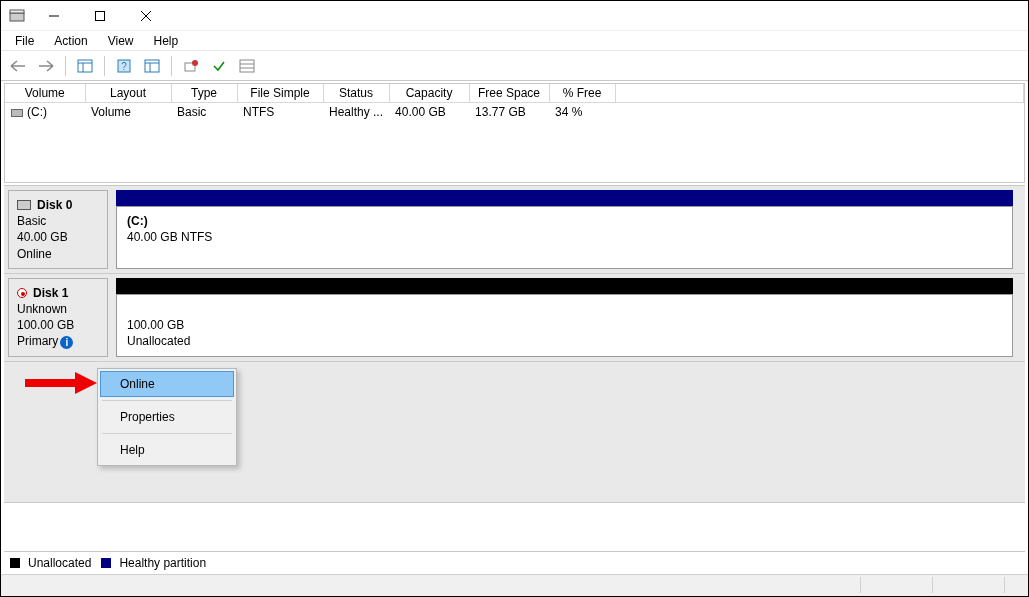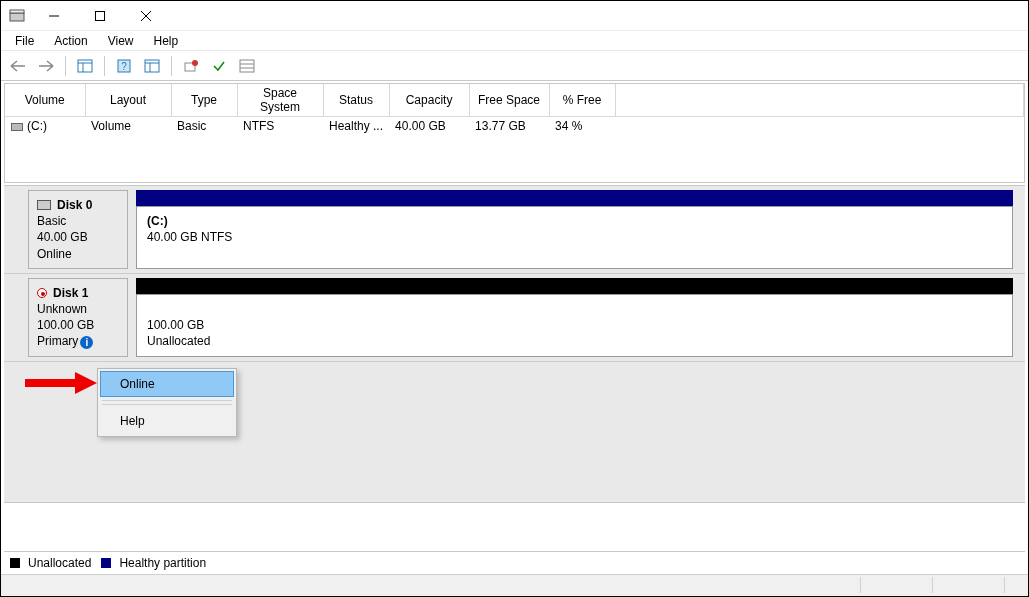--- a/index.html
+++ b/index.html
@@ -104,21 +104,20 @@
   .disk-pane {
     margin: 2px 3px 0 3px;
     background: #e9e9e9;
     border-top: 1px solid #c8c8c8;
     border-bottom: 1px solid #c8c8c8;
   }
   .disk-row {
     display: flex;
     background: #e9e9e9;
     border-bottom: 1px solid #ccc;
-    padding-left: 20px;
   }
   .disk-head {
     width: 100px;
     background: #eaeaea;
     border: 1px solid #b0b0b0;
     padding: 6px 8px;
     margin: 4px 4px 4px 4px;
     font-size: 12px;
     line-height: 1.35;
   }
@@ -352,21 +351,21 @@
         <col style="width:80px">
         <col style="width:80px">
         <col style="width:66px">
         <col>
     </colgroup>
     <thead>
       <tr>
         <th>Volume</th>
         <th>Layout</th>
         <th>Type</th>
-        <th>Space System</th>
+        <th>File Simple</th>
         <th>Status</th>
         <th>Capacity</th>
         <th>Free Space</th>
         <th>% Free</th>
         <th></th>
       </tr>
     </thead>
     <tbody>
       <tr>
         <td><span class="vol-icon"></span><span>(C:)</span></td>
@@ -432,20 +431,21 @@
 <div class="arrow-annot">
   <svg width="72" height="22">
     <line x1="0" y1="11" x2="54" y2="11" stroke="#e00" stroke-width="8"></line>
     <polygon points="50,0 72,11 50,22" fill="#e00"></polygon>
   </svg>
 </div>
 
 <div class="context-menu">
   <div class="ctx-item highlight">Online</div>
   <div class="ctx-sep"></div>
+  <div class="ctx-item">Properties</div>
   <div class="ctx-sep"></div>
   <div class="ctx-item">Help</div>
 </div>
 
 <div class="legend">
   <span class="sw sw-black"></span>
   <span>Unallocated</span>
   <span class="sw sw-navy" style="margin-left:4px"></span>
   <span>Healthy partition</span>
 </div>

